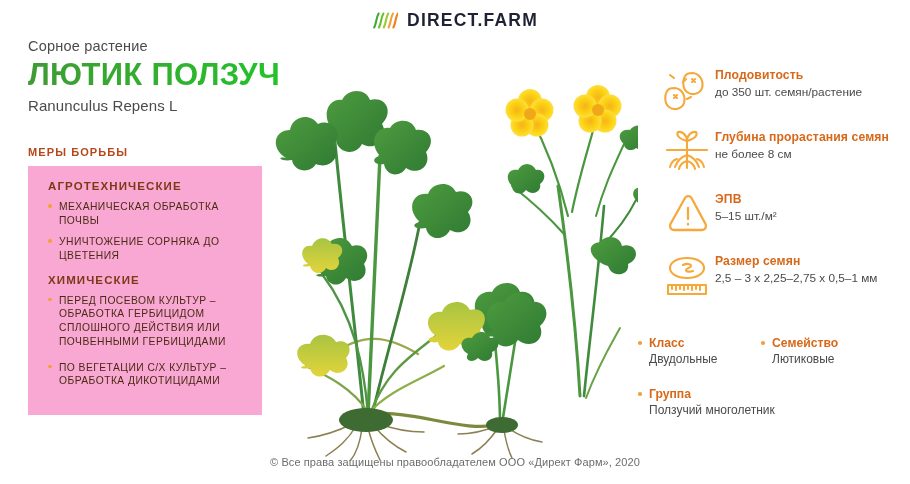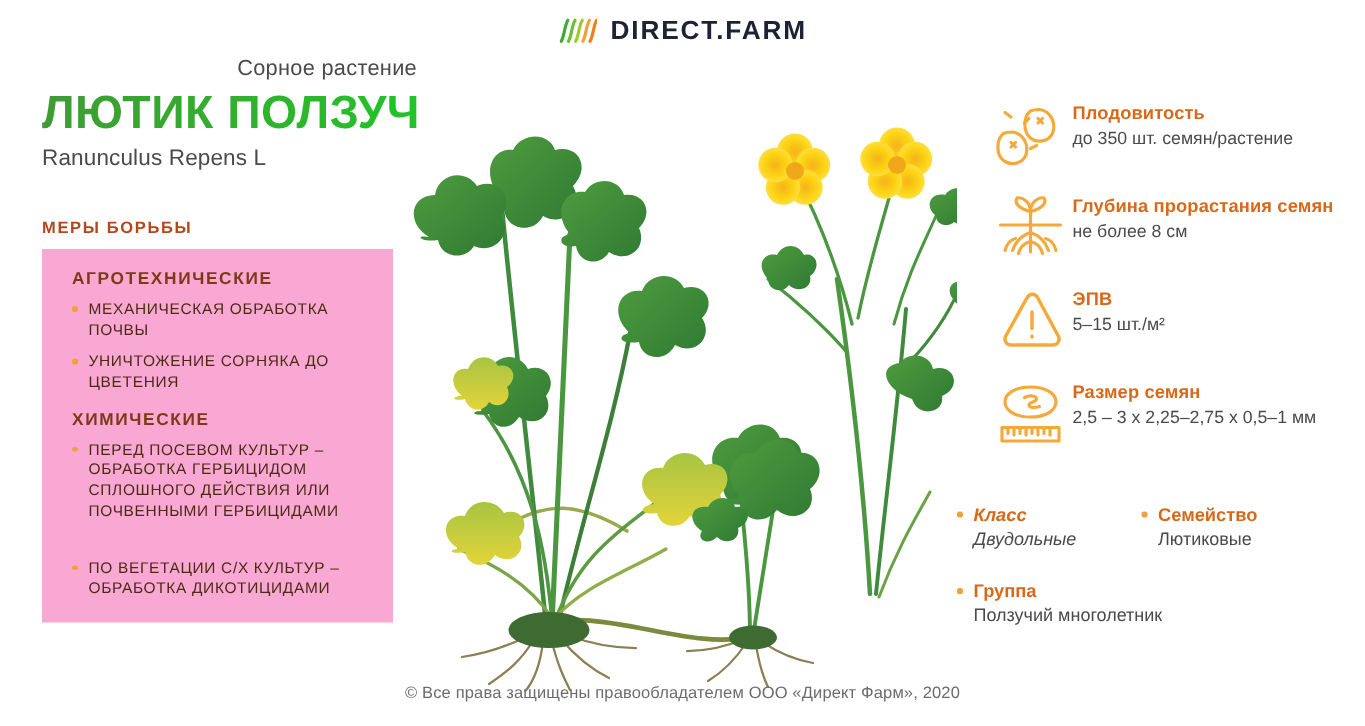--- a/index.html
+++ b/index.html
@@ -20,21 +20,21 @@
   }
   .logo-mark{width:26px;height:19px;display:block;}
   .logo-text{
     font-size:17.5px;font-weight:bold;letter-spacing:1.2px;
     color:#1f2235;font-family:"Liberation Sans", sans-serif;
   }
 
   
   .left-col{position:absolute;left:28px;top:38px;width:250px;}
   .eyebrow{
-    font-size:14.5px;color:#4a4a4a;letter-spacing:.2px;margin:0 0 4px 0;text-align:right;
+    font-size:14.5px;color:#4a4a4a;letter-spacing:.2px;margin:0 0 4px 0;
   }
   .title{
     margin:0;font-size:31px;font-weight:bold;letter-spacing:.3px;
     line-height:1.08;
     background:linear-gradient(90deg,#3f9b35 0%,#34ad2e 45%,#22c32a 100%);
     -webkit-background-clip:text;background-clip:text;
     color:transparent;-webkit-text-fill-color:transparent;
     white-space:nowrap;
   }
   .latin{
@@ -60,21 +60,21 @@
   .panel ul{list-style:none;margin:0 0 0 0;padding:0;}
   .panel li{
     position:relative;padding-left:11px;margin-bottom:8px;
     font-size:10.3px;line-height:1.33;color:#4b2a12;letter-spacing:.45px;
   }
   .panel li:last-child{margin-bottom:0;}
   .panel li .dot{
     position:absolute;left:0;top:4px;width:3.5px;height:3.5px;
     border-radius:50%;background:#f2a03c;
   }
-  .panel li.gap{margin-top:24px;}
+  .panel li.gap{margin-top:12px;}
 
   
   .illo{position:absolute;left:268px;top:36px;width:370px;height:425px;}
   .illo svg{display:block;width:370px;height:425px;}
 
   
   .stats{position:absolute;left:659px;top:66px;width:262px;}
   .stat{display:flex;align-items:flex-start;margin-bottom:12px;min-height:50px;}
   .stat:last-child{margin-bottom:0;}
   .stat-icon{width:56px;flex:0 0 56px;height:48px;display:block;}
@@ -82,21 +82,21 @@
   .stat-title{
     font-size:12.2px;font-weight:bold;color:#d8691a;line-height:1.22;
     margin:0 0 2px 0;letter-spacing:.1px;
   }
   .stat-value{font-size:11.8px;color:#4a4a4a;line-height:1.25;margin:0;}
 
   
   .taxo{position:absolute;left:638px;top:336px;width:268px;}
   .taxo-row{display:flex;}
   .taxo-item{position:relative;padding-left:11px;}
-  .taxo-item.col1{width:112px;flex:0 0 112px;font-style:italic;}
+  .taxo-item.col1{width:112px;flex:0 0 112px;}
   .taxo-item .dot{
     position:absolute;left:0;top:5px;width:3.5px;height:3.5px;
     border-radius:50%;background:#f2a03c;
   }
   .taxo-key{
     font-size:12.2px;font-weight:bold;color:#d8691a;margin:0 0 2px 0;
   }
   .taxo-val{font-size:12px;color:#4a4a4a;margin:0;}
   .taxo-row.second{margin-top:21px;}
 

